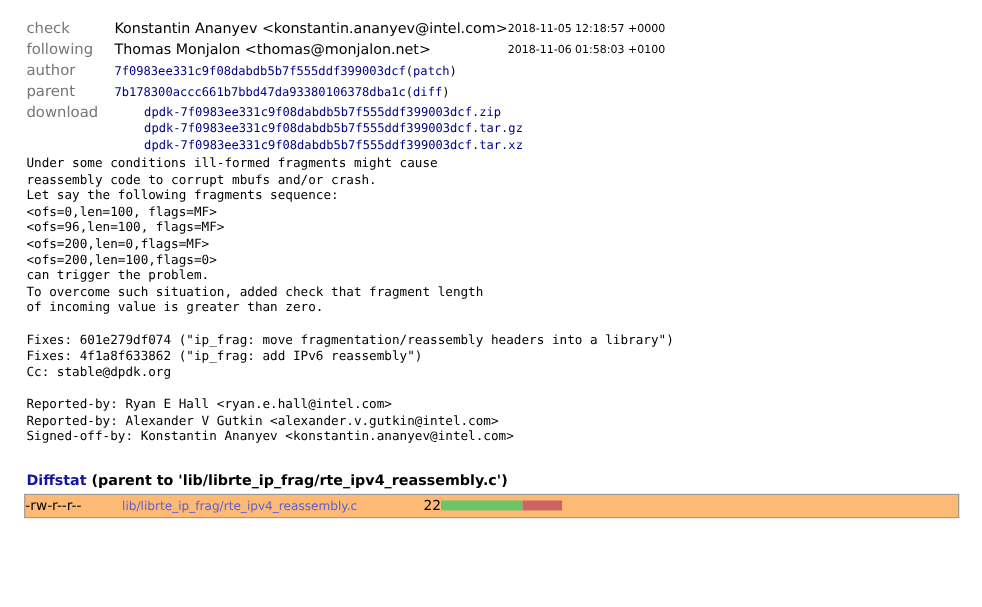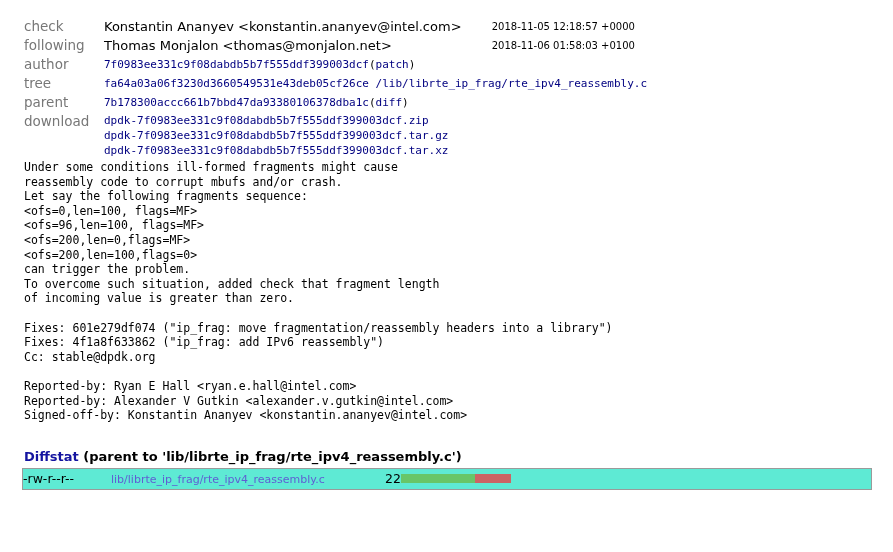--- a/index.html
+++ b/index.html
@@ -69,21 +69,21 @@
     font-family: "DejaVu Sans Mono", monospace;
     font-size: 11px;
     color: #000000;
   }
   a.paren-link {
     font-family: "DejaVu Sans Mono", monospace;
     font-size: 11px;
     color: #000080;
     text-decoration: none;
   }
-  .dl-line { line-height: 15px; }
+  .dl-line { line-height: 15px; margin-left: 27px; }
 
   
   .commit-subject {
     margin: 26px 0 8px 24px;
     font-family: "DejaVu Sans", sans-serif;
     font-size: 16.5px;
     font-weight: bold;
     color: #000000;
     letter-spacing: -0.2px;
   }
@@ -103,21 +103,21 @@
     font-size: 13px;
     font-weight: bold;
     color: #000000;
   }
   .diffstat-head .dtitle { color: #1414a0; }
   table.diffstat {
     margin-left: 22px;
     width: 850px;
     border: 1px solid #9a9a9a;
     border-collapse: collapse;
-    background: #5eead4;
+    background: #fdba74;
   }
   table.diffstat td {
     padding: 2px 0 3px 0;
     font-family: "DejaVu Sans", sans-serif;
     font-size: 12.5px;
     vertical-align: middle;
     white-space: nowrap;
   }
   td.mode {
     color: #000000;
@@ -154,24 +154,20 @@
         <td class="right-col">2018-11-05 12:18:57 +0000</td>
       </tr>
       <tr>
         <td class="left-label">following</td>
         <td class="main-col">Thomas Monjalon &lt;thomas@monjalon.net&gt;</td>
         <td class="right-col">2018-11-06 01:58:03 +0100</td>
       </tr>
       <tr>
         <td class="left-label">author</td>
         <td class="main-col mono" colspan="2"><a class="sha" href="#">7f0983ee331c9f08dabdb5b7f555ddf399003dcf</a><span class="paren">(</span><a class="paren-link" href="#">patch</a><span class="paren">)</span></td>
-      </tr>
-      <tr>
-        <td class="left-label">tree</td>
-        <td class="main-col mono" colspan="2"><a class="sha" href="#">fa64a03a06f3230d3660549531e43deb05cf26ce</a><span class="paren">&nbsp;</span><a class="treepath" href="#">/lib/librte_ip_frag/rte_ipv4_reassembly.c</a></td>
       </tr>
       <tr>
         <td class="left-label">parent</td>
         <td class="main-col mono" colspan="2"><a class="sha" href="#">7b178300accc661b7bbd47da93380106378dba1c</a><span class="paren">(</span><a class="paren-link" href="#">diff</a><span class="paren">)</span></td>
       </tr>
       <tr>
         <td class="left-label">download</td>
         <td class="main-col mono" colspan="2">
           <div class="dl-line"><a class="dl" href="#">dpdk-7f0983ee331c9f08dabdb5b7f555ddf399003dcf.zip</a></div>
           <div class="dl-line"><a class="dl" href="#">dpdk-7f0983ee331c9f08dabdb5b7f555ddf399003dcf.tar.gz</a></div>

